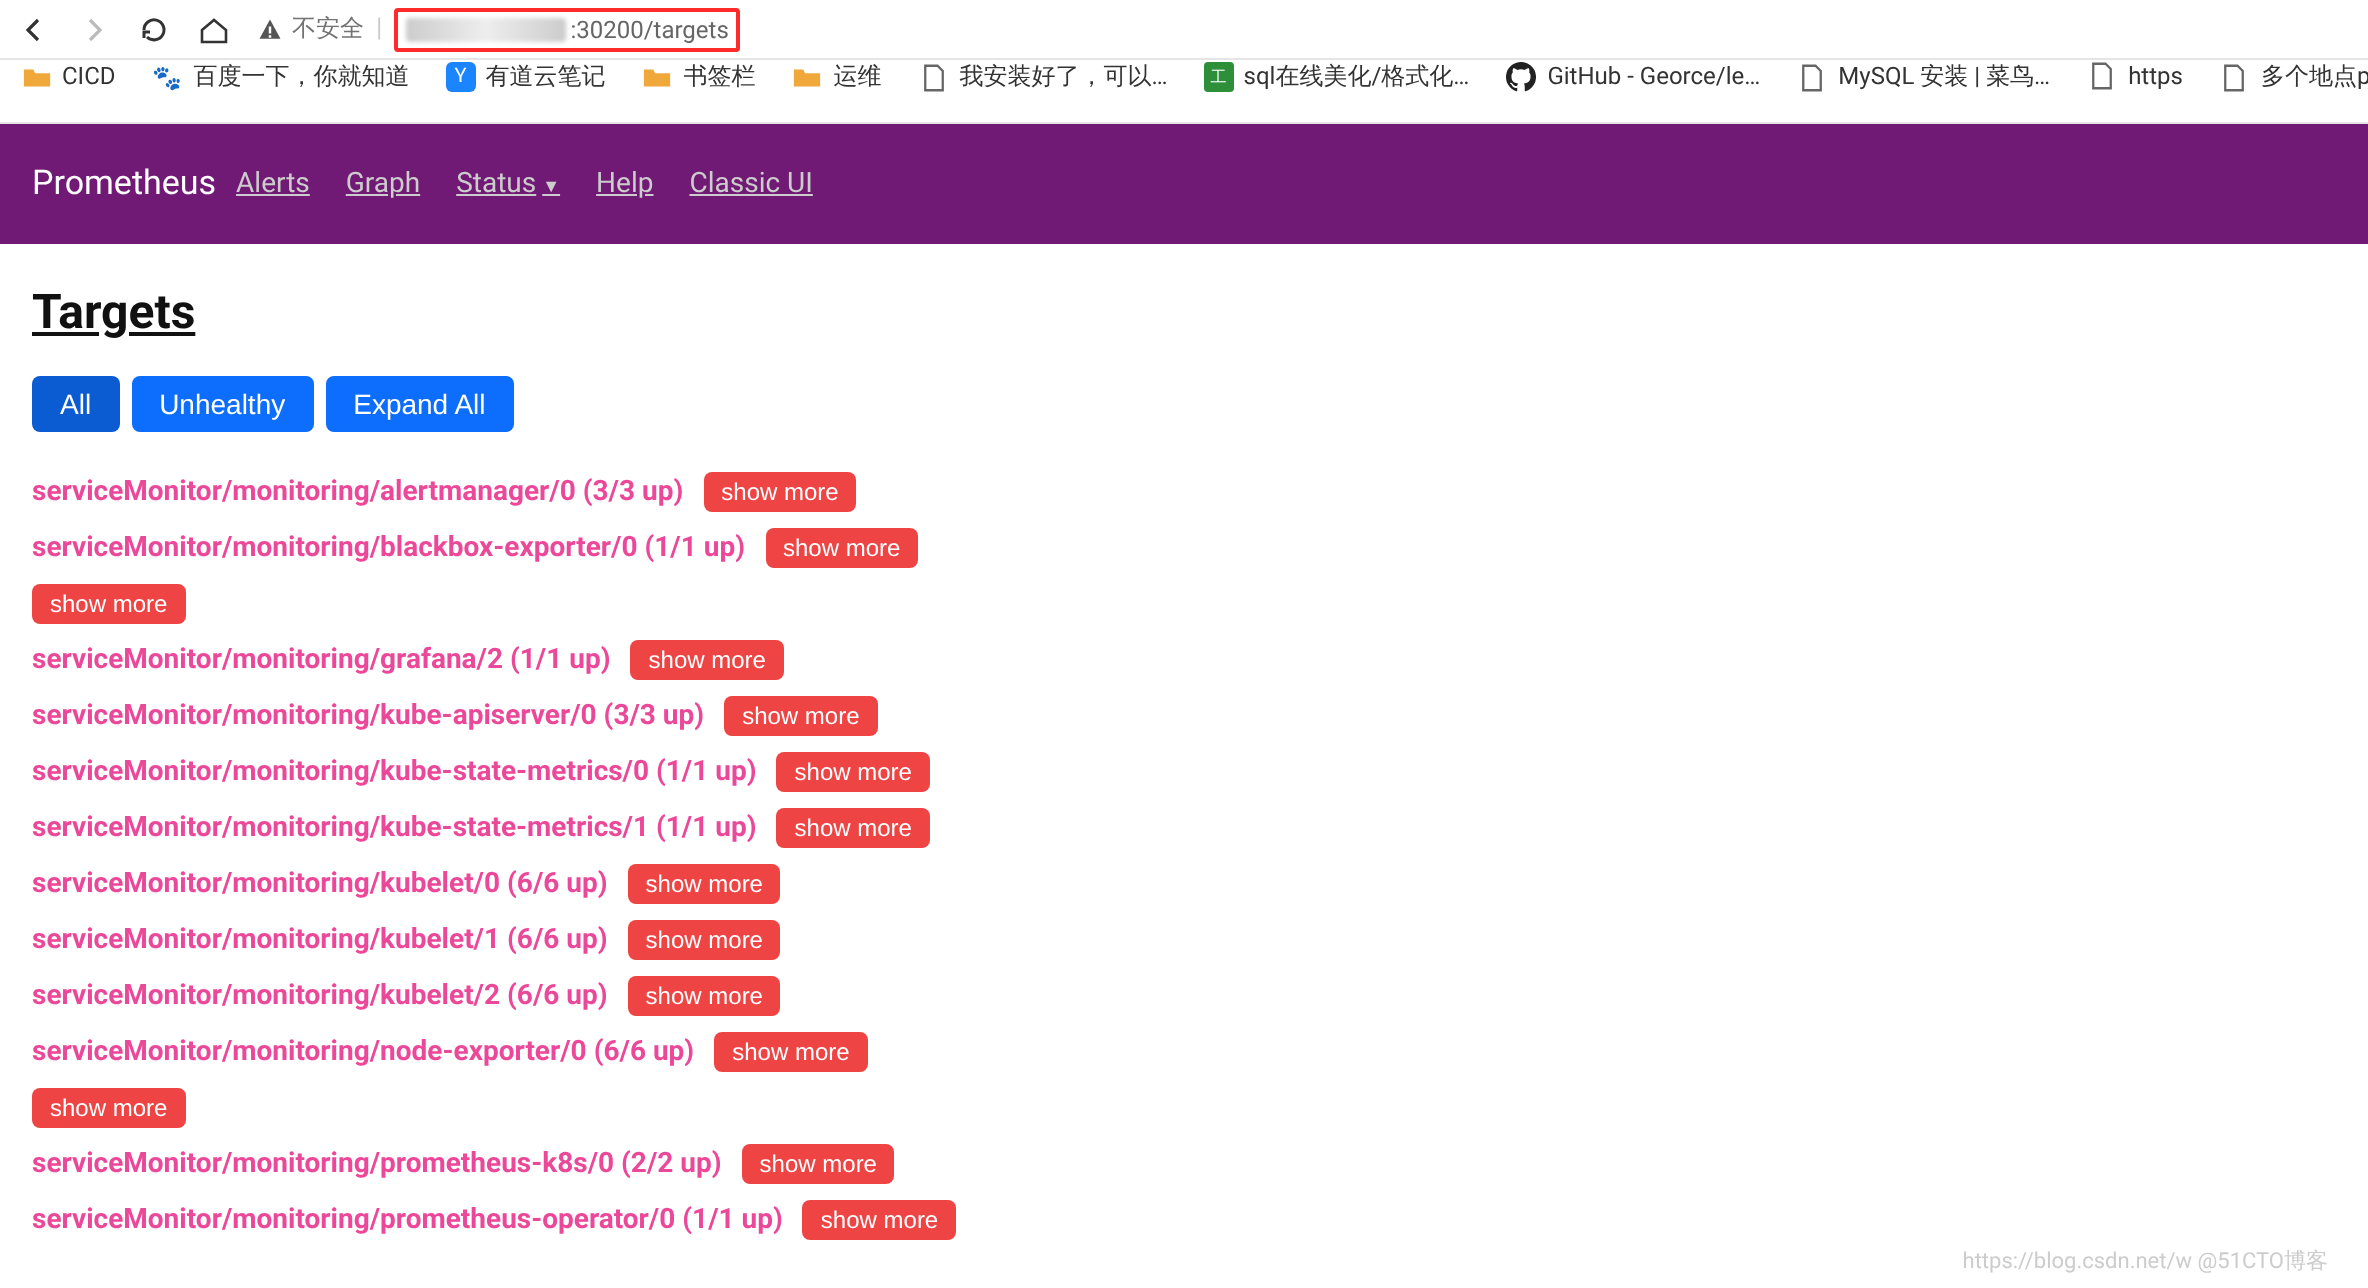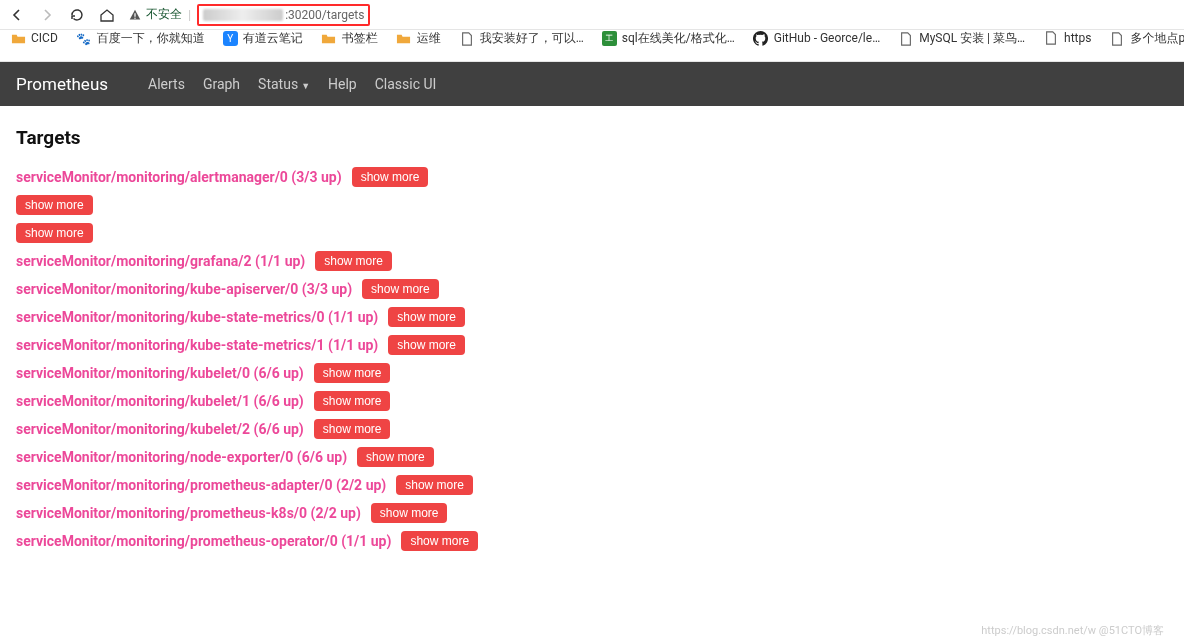--- a/index.html
+++ b/index.html
@@ -2,38 +2,38 @@
 <html><head>
   <meta charset="utf-8">
   <style>
     * { box-sizing: border-box; margin: 0; padding: 0; }
     body { font-family: -apple-system, "Segoe UI", Roboto, "Helvetica Neue", Arial, sans-serif; font-size: 13px; color: #333; background: #fff; }
     
     .browser-toolbar { height: 30px; display: flex; align-items: center; padding: 0 8px; gap: 12px; border-bottom: 1px solid #e5e5e5; }
     .browser-toolbar .nav-btn { width: 18px; height: 18px; display: inline-flex; align-items: center; justify-content: center; color: #555; cursor: pointer; }
     .browser-toolbar .nav-btn.disabled { color: #bbb; }
     .addr-area { display: flex; align-items: center; flex: 1; gap: 6px; color: #555; }
-    .addr-warn { display: flex; align-items: center; gap: 4px; font-size: 12px; color: #14532d; }
+    .addr-warn { display: flex; align-items: center; gap: 4px; font-size: 12px; color: #737373; }
     .addr-url { font-size: 12px; color: #666; display: flex; align-items: center; }
     .url-box { border: 2px solid #ff2a2a; padding: 0 4px; height: 22px; display: inline-flex; align-items: center; border-radius: 2px; }
     .url-blur { display: inline-block; width: 80px; height: 12px; background: linear-gradient(90deg,#ccc,#eee,#ccc); filter: blur(1px); border-radius: 2px; margin-right: 2px; }
     
     .bookmarks-bar { height: 32px; display: flex; align-items: flex-start; padding: 0 10px; gap: 18px; border-bottom: 1px solid #e5e5e5; font-size: 12px; color: #333; overflow: hidden; white-space: nowrap; }
     .bm { display: inline-flex; align-items: center; gap: 5px; cursor: pointer; }
     .bm-ic { width: 16px; height: 16px; display: inline-flex; align-items: center; justify-content: center; font-size: 12px; }
     .folder-ic { color: #f0a83b; }
     .page-ic { color: #555; }
     
-    .prom-nav { background: #404040; height: 44px; display: flex; align-items: center; padding: 0 16px; gap: 32px; color: #aaa; font-size: 14px; }
+    .prom-nav { background: #701a75; height: 60px; display: flex; align-items: center; padding: 0 16px; gap: 2px; color: #aaa; font-size: 14px; }
     .prom-brand { color: #fff; font-size: 17px; margin-right: 8px; }
-    .prom-link { color: #ccc; cursor: pointer; }
+    .prom-link { color: #ccc; cursor: pointer; text-decoration: underline; }
     .prom-link .caret { margin-left: 3px; font-size: 9px; }
     
     .page { padding: 14px 16px 30px; }
-    h1.page-title { font-size: 19px; font-weight: 700; margin: 6px 0 18px; color: #111; }
+    h1.page-title { font-size: 24px; font-weight: 700; margin: 6px 0 18px; color: #111; text-decoration: underline; }
     
     .filter-btns { display: flex; gap: 6px; margin-bottom: 20px; }
     .fbtn { background: #0d6efd; color: #fff; border: none; padding: 6px 14px; font-size: 14px; border-radius: 4px; cursor: pointer; }
     .fbtn.active { background: #0b5bd3; }
     
     .target-row { margin: 4px 0 8px; display: flex; align-items: center; gap: 10px; flex-wrap: wrap; }
     .target-title { color: #ec4899; font-weight: 700; font-size: 14px; text-decoration: none; }
     .target-title.underline { text-decoration: underline; }
     .show-more { background: #ef4444; color: #fff; border: none; padding: 3px 9px; font-size: 12px; border-radius: 4px; cursor: pointer; }
     
@@ -163,27 +163,33 @@
   </div>
 
 <div class="prom-nav">
   <span class="prom-brand">Prometheus</span>
   <span id="nav-links"><span class="prom-link" style="margin-right: 18px;">Alerts</span><span class="prom-link" style="margin-right: 18px;">Graph</span><span class="prom-link" style="margin-right: 18px;">Status<span class="caret">▼</span></span><span class="prom-link" style="margin-right: 18px;">Help</span><span class="prom-link" style="margin-right: 32px;">Classic UI</span></span>
 </div>
 
 <div class="page">
   <h1 class="page-title">Targets</h1>
 
+  <div class="filter-btns">
+    <button class="fbtn active">All</button>
+    <button class="fbtn">Unhealthy</button>
+    <button class="fbtn">Expand All</button>
+  </div>
 
   <div id="targets-list">
       <div class="target-row">
         <a class="target-title">serviceMonitor/monitoring/alertmanager/0 (3/3 up)</a>
         <button class="show-more">show more</button>
       </div>
       <div class="target-row">
+        <a class="target-title">serviceMonitor/monitoring/blackbox-exporter/0 (1/1 up)</a>
         <button class="show-more">show more</button>
       </div>
       <div class="target-row">
         <button class="show-more">show more</button>
       </div>
       <div class="target-row">
         <a class="target-title">serviceMonitor/monitoring/grafana/2 (1/1 up)</a>
         <button class="show-more">show more</button>
       </div>
       <div class="target-row">
@@ -208,21 +214,20 @@
       </div>
       <div class="target-row">
         <a class="target-title">serviceMonitor/monitoring/kubelet/2 (6/6 up)</a>
         <button class="show-more">show more</button>
       </div>
       <div class="target-row">
         <a class="target-title">serviceMonitor/monitoring/node-exporter/0 (6/6 up)</a>
         <button class="show-more">show more</button>
       </div>
       <div class="target-row">
-        <a class="target-title">serviceMonitor/monitoring/prometheus-adapter/0 (2/2 up)</a>
         <button class="show-more">show more</button>
       </div>
       <div class="target-row">
         <a class="target-title">serviceMonitor/monitoring/prometheus-k8s/0 (2/2 up)</a>
         <button class="show-more">show more</button>
       </div>
       <div class="target-row">
         <a class="target-title">serviceMonitor/monitoring/prometheus-operator/0 (1/1 up)</a>
         <button class="show-more">show more</button>
       </div>

